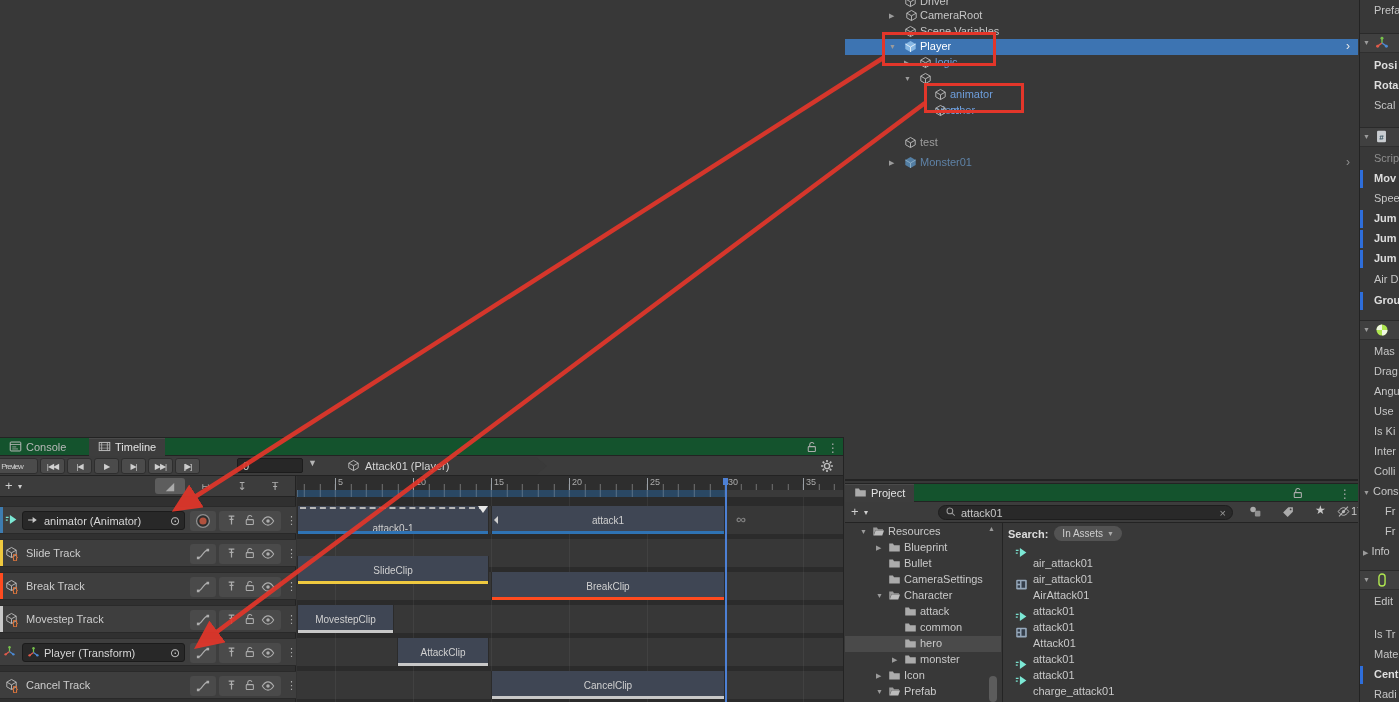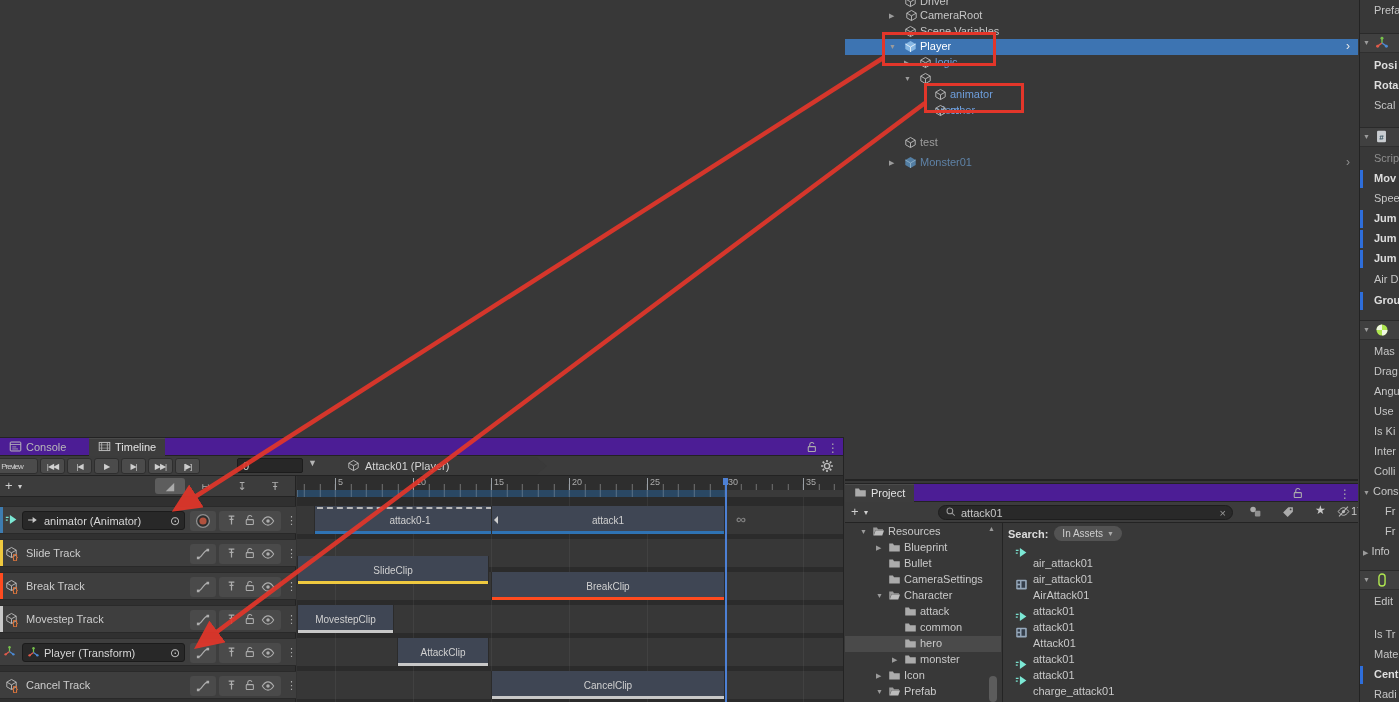--- a/index.html
+++ b/index.html
@@ -1,21 +1,21 @@
 <!DOCTYPE html>
 <html><head>
 <meta charset="utf-8">
 <style>
   html,body{margin:0;padding:0;background:#2b2b2b;}
   #stage{position:relative;width:1399px;height:702px;background:#383838;overflow:hidden;
          font-family:"Liberation Sans","DejaVu Sans",sans-serif;font-size:11px;color:#c6c6c6;
          -webkit-font-smoothing:antialiased;}
   .nosel{user-select:none;}
   
-  .tabbar{position:absolute;left:0;right:0;height:19px;background:#4c1d95;border-top:1px solid #232323;border-bottom:1px solid #232323;box-sizing:border-box;}
+  .tabbar{position:absolute;left:0;right:0;height:19px;background:#14532d;border-top:1px solid #232323;border-bottom:1px solid #232323;box-sizing:border-box;}
   .tab{position:absolute;top:0;height:18px;display:flex;align-items:center;gap:4px;padding:0 9px;color:#b9b9b9;}
   .tab.active{background:#3d3d3d;color:#e4e4e4;box-shadow:inset 0 1px 0 #4a4a4a;}
   .minibtn{position:absolute;color:#a9a9a9;}
   .dotsv{font-size:12px;letter-spacing:0;color:#a9a9a9;}
   
   #timeline-panel{position:absolute;left:0;top:437px;width:844px;height:265px;background:#333;border-right:1px solid #232323;box-sizing:border-box;}
   #transportbar{position:absolute;left:0;top:19px;width:100%;height:20px;background:#3c3c3c;border-bottom:1px solid #232323;box-sizing:border-box;}
   .tbtn{position:absolute;top:2px;height:16px;background:#4b4b4b;border:1px solid #2e2e2e;border-radius:3px;
         display:flex;align-items:center;justify-content:center;color:#cfcfcf;font-size:8px;letter-spacing:-1px;box-sizing:border-box;}
   #frame-field{position:absolute;left:237px;top:2px;width:66px;height:15px;background:#272727;border:1px solid #1c1c1c;border-radius:2px;
@@ -409,21 +409,21 @@
       <div id="gridlines">
           <div class="gridline" style="left: 38px;"></div>
           <div class="gridline" style="left: 116px;"></div>
           <div class="gridline" style="left: 194px;"></div>
           <div class="gridline" style="left: 272px;"></div>
           <div class="gridline" style="left: 350px;"></div>
           <div class="gridline" style="left: 428px;"></div>
           <div class="gridline" style="left: 506px;"></div>
         </div>
       <div id="clips">
-          <div class="clip" style="left: 17px; width: 192px; top: 30px;">
+          <div class="clip" style="left: 0px; width: 192px; top: 30px; align-items: flex-end;">
             <span>attack0-1</span>
             <div class="clipline" style="background: rgb(47, 115, 180);"></div>
             <div class="clipdash"></div>
             <div class="cliptri"></div>
           </div>
           <div class="clip" style="left: 194px; width: 234px; top: 30px;">
             <span>attack1</span>
             <div class="clipline" style="background: rgb(47, 115, 180);"></div>
             <div class="clipleftarrow"></div>
           </div>

